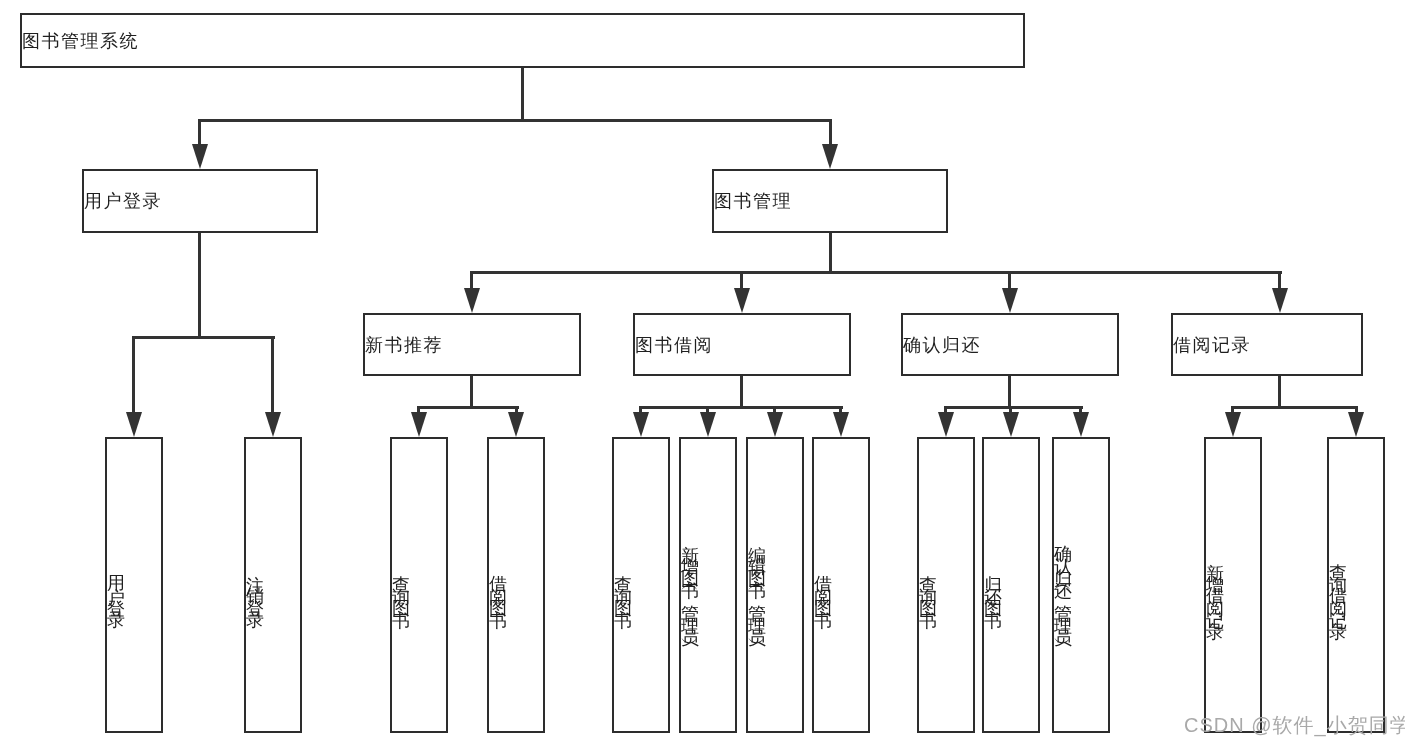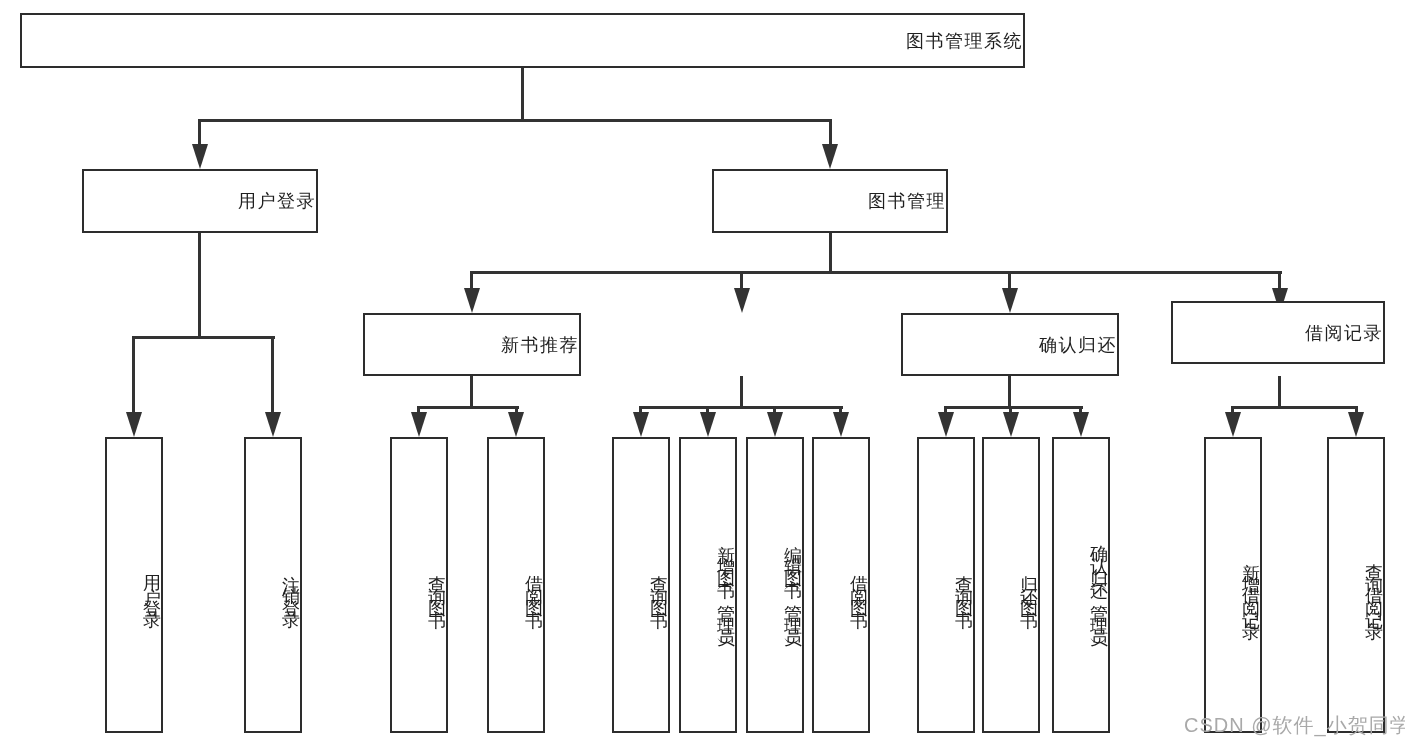--- a/index.html
+++ b/index.html
@@ -2,21 +2,21 @@
 <html><head>
 <meta charset="utf-8">
 <style>
   html,body{margin:0;padding:0;background:#ffffff;}
   .canvas{
     position:relative;width:1405px;height:747px;background:#ffffff;
     font-family:"Liberation Sans","DejaVu Sans",sans-serif;overflow:hidden;
   }
   .box{
     position:absolute;box-sizing:border-box;background:#ffffff;
-    border:2.5px solid #2d2d2d;display:flex;align-items:center;justify-content:flex-end;
+    border:2.5px solid #2d2d2d;display:flex;align-items:center;justify-content:flex-start;
     z-index:2;
   }
   .lbl{font-size:18px;color:#1f1f1f;letter-spacing:1.5px;white-space:nowrap;}
   .leaf .lbl{
     writing-mode:vertical-rl;text-orientation:mixed;
     letter-spacing:12px;line-height:1;white-space:normal;
   }
   .line{position:absolute;background:#333333;z-index:1;}
   .arrow{
     position:absolute;width:0;height:0;z-index:1;
@@ -42,26 +42,29 @@
   </div>
 
   <div class="box" style="left:712px;top:169px;width:236px;height:64px;">
     <span class="lbl">图书管理</span>
   </div>
 
   <div class="box" style="left:363px;top:313px;width:218px;height:63px;">
     <span class="lbl">新书推荐</span>
   </div>
 
+  <div class="box" style="left:633px;top:313px;width:218px;height:63px;">
+    <span class="lbl">图书借阅</span>
+  </div>
 
   <div class="box" style="left:901px;top:313px;width:218px;height:63px;">
     <span class="lbl">确认归还</span>
   </div>
 
-  <div class="box" style="left:1171px;top:301px;width:214px;height:63px;padding-left:38px;">
+  <div class="box" style="left:1171px;top:313px;width:192px;height:63px;">
     <span class="lbl">借阅记录</span>
   </div>
 
   <div class="box leaf" style="left:105px;top:437px;width:58px;height:296px;">
     <span class="lbl">用户登录</span>
   </div>
   <div class="box leaf" style="left:244px;top:437px;width:58px;height:296px;">
     <span class="lbl">注销登录</span>
   </div>
 

